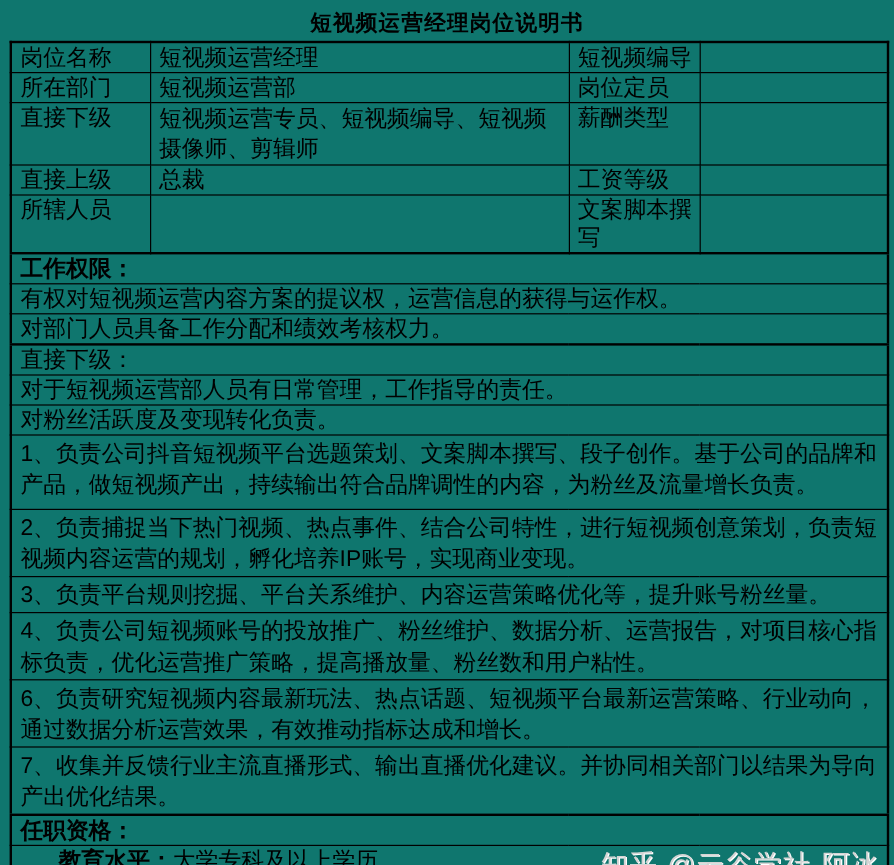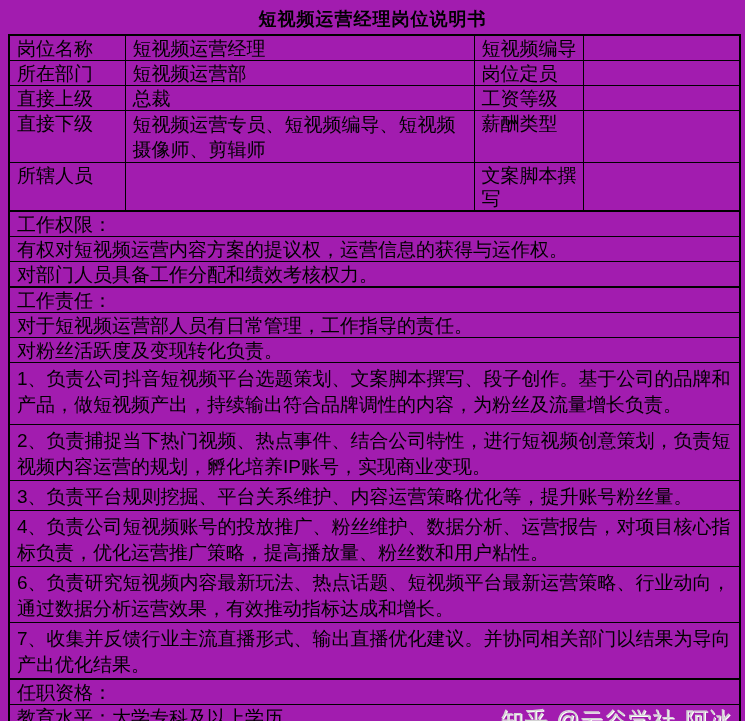--- a/index.html
+++ b/index.html
@@ -1,20 +1,20 @@
 <!DOCTYPE html>
 <html lang="zh"><head>
 <meta charset="utf-8">
 <style>
   html, body { margin: 0; padding: 0; background: #ffffff; }
   .page {
     position: relative;
     width: 745px;
     height: 721px;
-    background: #a21caf;
+    background: #0f766e;
     overflow: hidden;
     font-family: "Liberation Sans", "DejaVu Sans", sans-serif;
     color: #000;
   }
   .doc-title {
     margin: 0;
     padding-top: 7px;
     height: 27px;
     text-align: center;
     font-size: 18px;
@@ -31,21 +31,21 @@
   table.jd td {
     border: 1px solid #000;
     font-size: 19px;
     line-height: 23px;
     padding: 1px 6px 0 7px;
     vertical-align: top;
     overflow: hidden;
     word-break: break-all;
   }
   tr.sect td { border-top: 2px solid #000; }
-  .b { font-weight: normal; }
+  .b { font-weight: bold; margin-left: 32px; }
   tr.duty td { line-height: 26px; padding-top: 3px; }
   .watermark {
     position: absolute;
     top: 669px;
     right: 12px;
     font-size: 23px;
     letter-spacing: 1px;
     white-space: nowrap;
     text-shadow: 1px 1px 0 #ffffff;
     pointer-events: none;
@@ -73,51 +73,51 @@
       <td>短视频运营经理</td>
       <td>短视频编导</td>
       <td></td>
     </tr>
     <tr style="height:24px">
       <td>所在部门</td>
       <td>短视频运营部</td>
       <td>岗位定员</td>
       <td></td>
     </tr>
+    <tr style="height:48px">
+      <td>直接下级</td>
+      <td style="line-height:25px">短视频运营专员、短视频编导、短视频摄像师、剪辑师</td>
+      <td>薪酬类型</td>
+      <td></td>
+    </tr>
     <tr style="height:24px">
       <td>直接上级</td>
       <td>总裁</td>
       <td>工资等级</td>
-      <td></td>
-    </tr>
-    <tr style="height:48px">
-      <td>直接下级</td>
-      <td style="line-height:25px">短视频运营专员、短视频编导、短视频摄像师、剪辑师</td>
-      <td>薪酬类型</td>
       <td></td>
     </tr>
     <tr style="height:23px">
       <td>所辖人员</td>
       <td></td>
       <td>文案脚本撰写</td>
       <td></td>
     </tr>
 
     <tr class="sect" style="height:22px">
       <td colspan="4" class="b">工作权限：</td>
     </tr>
     <tr style="height:24px">
       <td colspan="4">有权对短视频运营内容方案的提议权，运营信息的获得与运作权。</td>
     </tr>
     <tr style="height:24px">
       <td colspan="4">对部门人员具备工作分配和绩效考核权力。</td>
     </tr>
 
     <tr class="sect" style="height:24px">
-      <td colspan="4">工作责任：</td>
+      <td colspan="4">直接下级：</td>
     </tr>
     <tr style="height:23px">
       <td colspan="4">对于短视频运营部人员有日常管理，工作指导的责任。</td>
     </tr>
     <tr style="height:23px">
       <td colspan="4">对粉丝活跃度及变现转化负责。</td>
     </tr>
 
     <tr class="duty" style="height:62px">
       <td colspan="4">1、负责公司抖音短视频平台选题策划、文案脚本撰写、段子创作。基于公司的品牌和产品，做短视频产出，持续输出符合品牌调性的内容，为粉丝及流量增长负责。</td>

